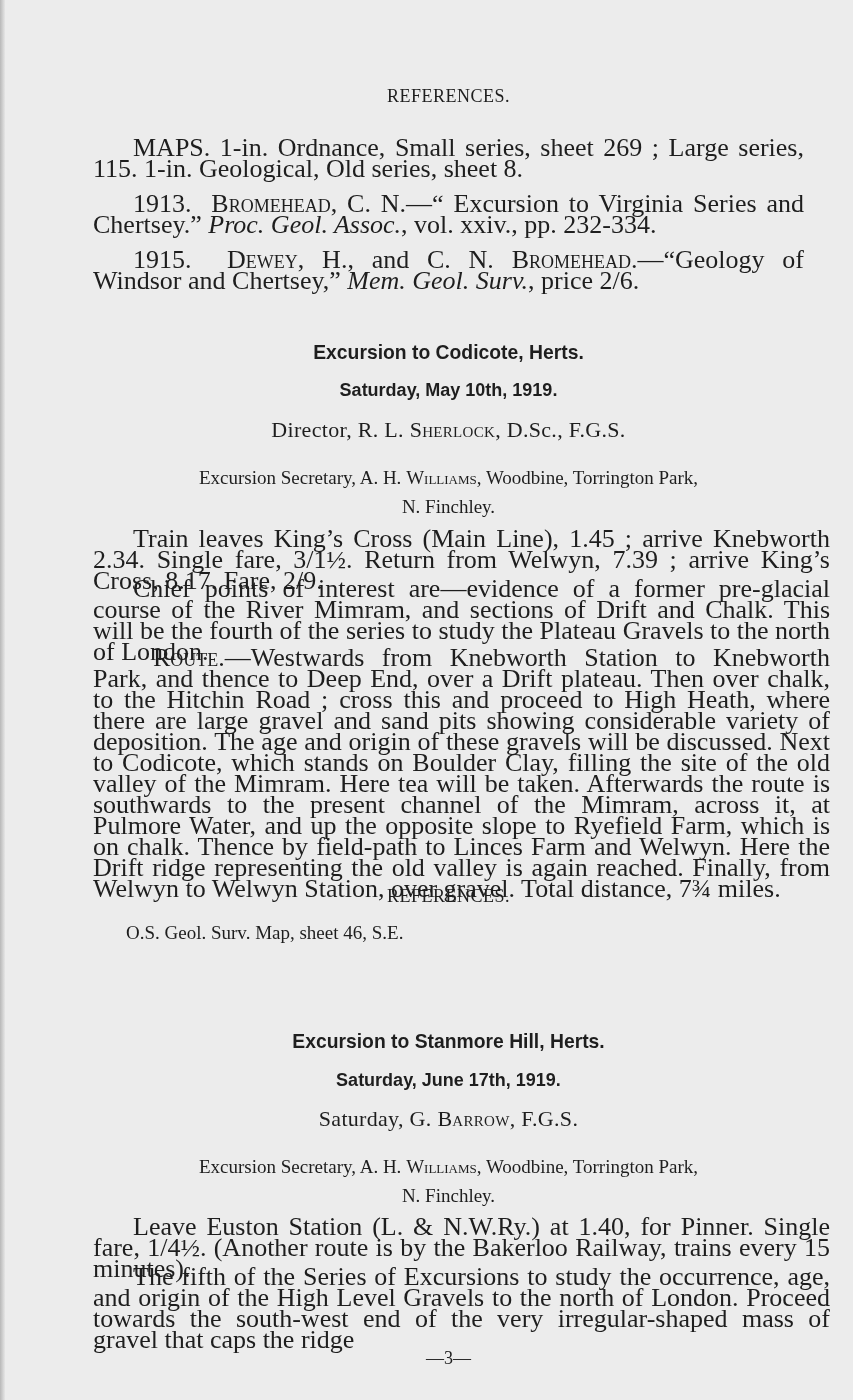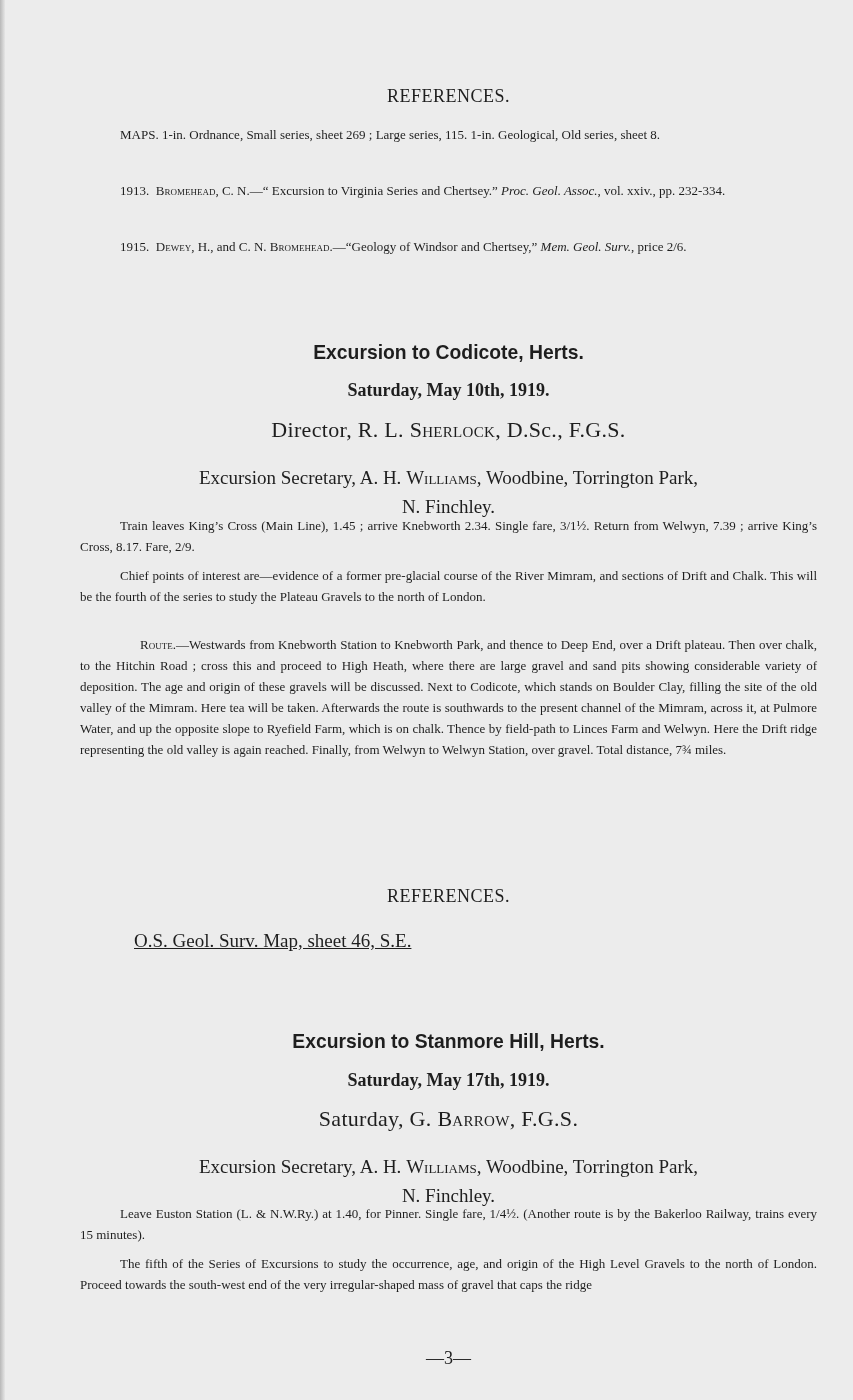--- a/index.html
+++ b/index.html
@@ -5,31 +5,31 @@
   html, body { margin: 0; padding: 0; }
   body {
     width: 853px; height: 1400px; overflow: hidden;
     background: #ececec;
     font-family: "Liberation Serif", "DejaVu Serif", serif;
     color: #1e1e1e;
     position: relative;
   }
   .edge { position: absolute; left: 0; top: 0; width: 5px; height: 1400px; background: linear-gradient(to right, #b8b8b8, #e6e6e6); }
   .page { position: absolute; left: 80px; top: 0; width: 737px; }
-  .p { font-size: 13px; line-height: 21px; text-align: justify; margin: 0; font-family: Liberation Serif, serif; }
+  .p { font-size: 26px; line-height: 21px; text-align: justify; margin: 13px; font-family: Liberation Serif, serif; }
   .indent { text-indent: 40px; }
   .indent2 { text-indent: 60px; }
   .refhead { font-size: 18px; letter-spacing: 0.5px; text-align: center; margin: 0; }
   .sc { font-variant: small-caps; }
   .it { font-style: italic; }
   .title { font-family: "Liberation Sans", "DejaVu Sans", sans-serif; font-weight: bold; font-size: 21px; text-align: center; margin: 0; transform: scaleX(0.92); }
-  .date { font-family: Liberation Serif, serif; font-weight: bold; font-size: 18px; text-align: center; margin: 0; }
+  .date { font-family: Liberation Sans, sans-serif; font-weight: bold; font-size: 18px; text-align: center; margin: 0; }
   .director { font-size: 22px; text-align: center; margin: 0; letter-spacing: 0.3px; }
   .secretary { font-size: 19px; line-height: 21px; text-align: center; margin: 8px; }
-  .refitem { font-size: 19px; line-height: 21px; margin: 8px; padding-left: 46px; text-decoration: underline; }
+  .refitem { font-size: 19px; line-height: 21px; margin: 0; padding-left: 46px; }
   .abs { position: absolute; left: 0; width: 737px; }
   .pageno { font-size: 18px; text-align: center; }
 </style>
 </head>
 <body>
 
 <div class="edge"></div>
 
 <div class="page">
 
@@ -58,21 +58,21 @@
   <p class="p indent abs" style="top:515px">Train leaves King’s Cross (Main Line), 1.45 ;  arrive Knebworth 2.34.  Single fare, 3/1½.  Return from Welwyn, 7.39 ; arrive King’s Cross, 8.17.  Fare, 2/9.</p>
   <p class="p indent abs" style="top:565px">Chief points of interest are—evidence of a former pre-glacial course of the River Mimram, and sections of Drift and Chalk.  This will be the fourth of the series to study the Plateau Gravels to the north of London.</p>
   <p class="p indent2 abs" style="top:634px"><span class="sc">Route.</span><span>—Westwards from Knebworth Station to Knebworth Park, and thence to Deep End, over a Drift plateau.  Then over chalk, to the Hitchin Road ; cross this and proceed to High Heath, where there are large gravel and sand pits showing considerable variety of deposition.  The age and origin of these gravels will be discussed.  Next to Codicote, which stands on Boulder Clay, filling the site of the old valley of the Mimram.  Here tea will be taken.  Afterwards the route is southwards to the present channel of the Mimram, across it, at Pulmore Water, and up the opposite slope to Ryefield Farm, which is on chalk.  Thence by field-path to Linces Farm and Welwyn.  Here the Drift ridge representing the old valley is again reached.  Finally, from Welwyn to Welwyn Station, over gravel.  Total distance, 7¾ miles.</span></p>
 
   <p class="refhead abs" style="top:886px">REFERENCES.</p>
   <div class="abs" style="top:922px">
     <p class="refitem">O.S. Geol. Surv. Map, sheet 46, S.E.</p>
   </div>
 
   <h2 class="title abs" style="top:1029px">Excursion to Stanmore Hill, Herts.</h2>
-  <p class="date abs" style="top:1070px">Saturday, May 17th, 1919.</p>
+  <p class="date abs" style="top:1070px">Saturday, June 17th, 1919.</p>
   <p class="director abs" style="top:1106px"><span>Saturday, G. </span><span class="sc">Barrow</span><span>, F.G.S.</span></p>
   <div class="abs" style="top:1148px">
     <p class="secretary"><span>Excursion Secretary, A. H. </span><span class="sc">Williams</span><span>, Woodbine, Torrington Park,</span></p>
     <p class="secretary">N. Finchley.</p>
   </div>
 
   <p class="p indent abs" style="top:1203px">Leave Euston Station (L. &amp; N.W.Ry.) at 1.40, for Pinner.  Single fare, 1/4½. (Another route is by the Bakerloo Railway, trains every 15 minutes).</p>
   <p class="p indent abs" style="top:1253px">The fifth of the Series of Excursions to study the occurrence, age, and origin of the High Level Gravels to the north of London.  Proceed towards the south-west end of the very irregular-shaped mass of gravel that caps the ridge</p>
 
   <p class="pageno abs" style="top:1330px">—3—</p>

